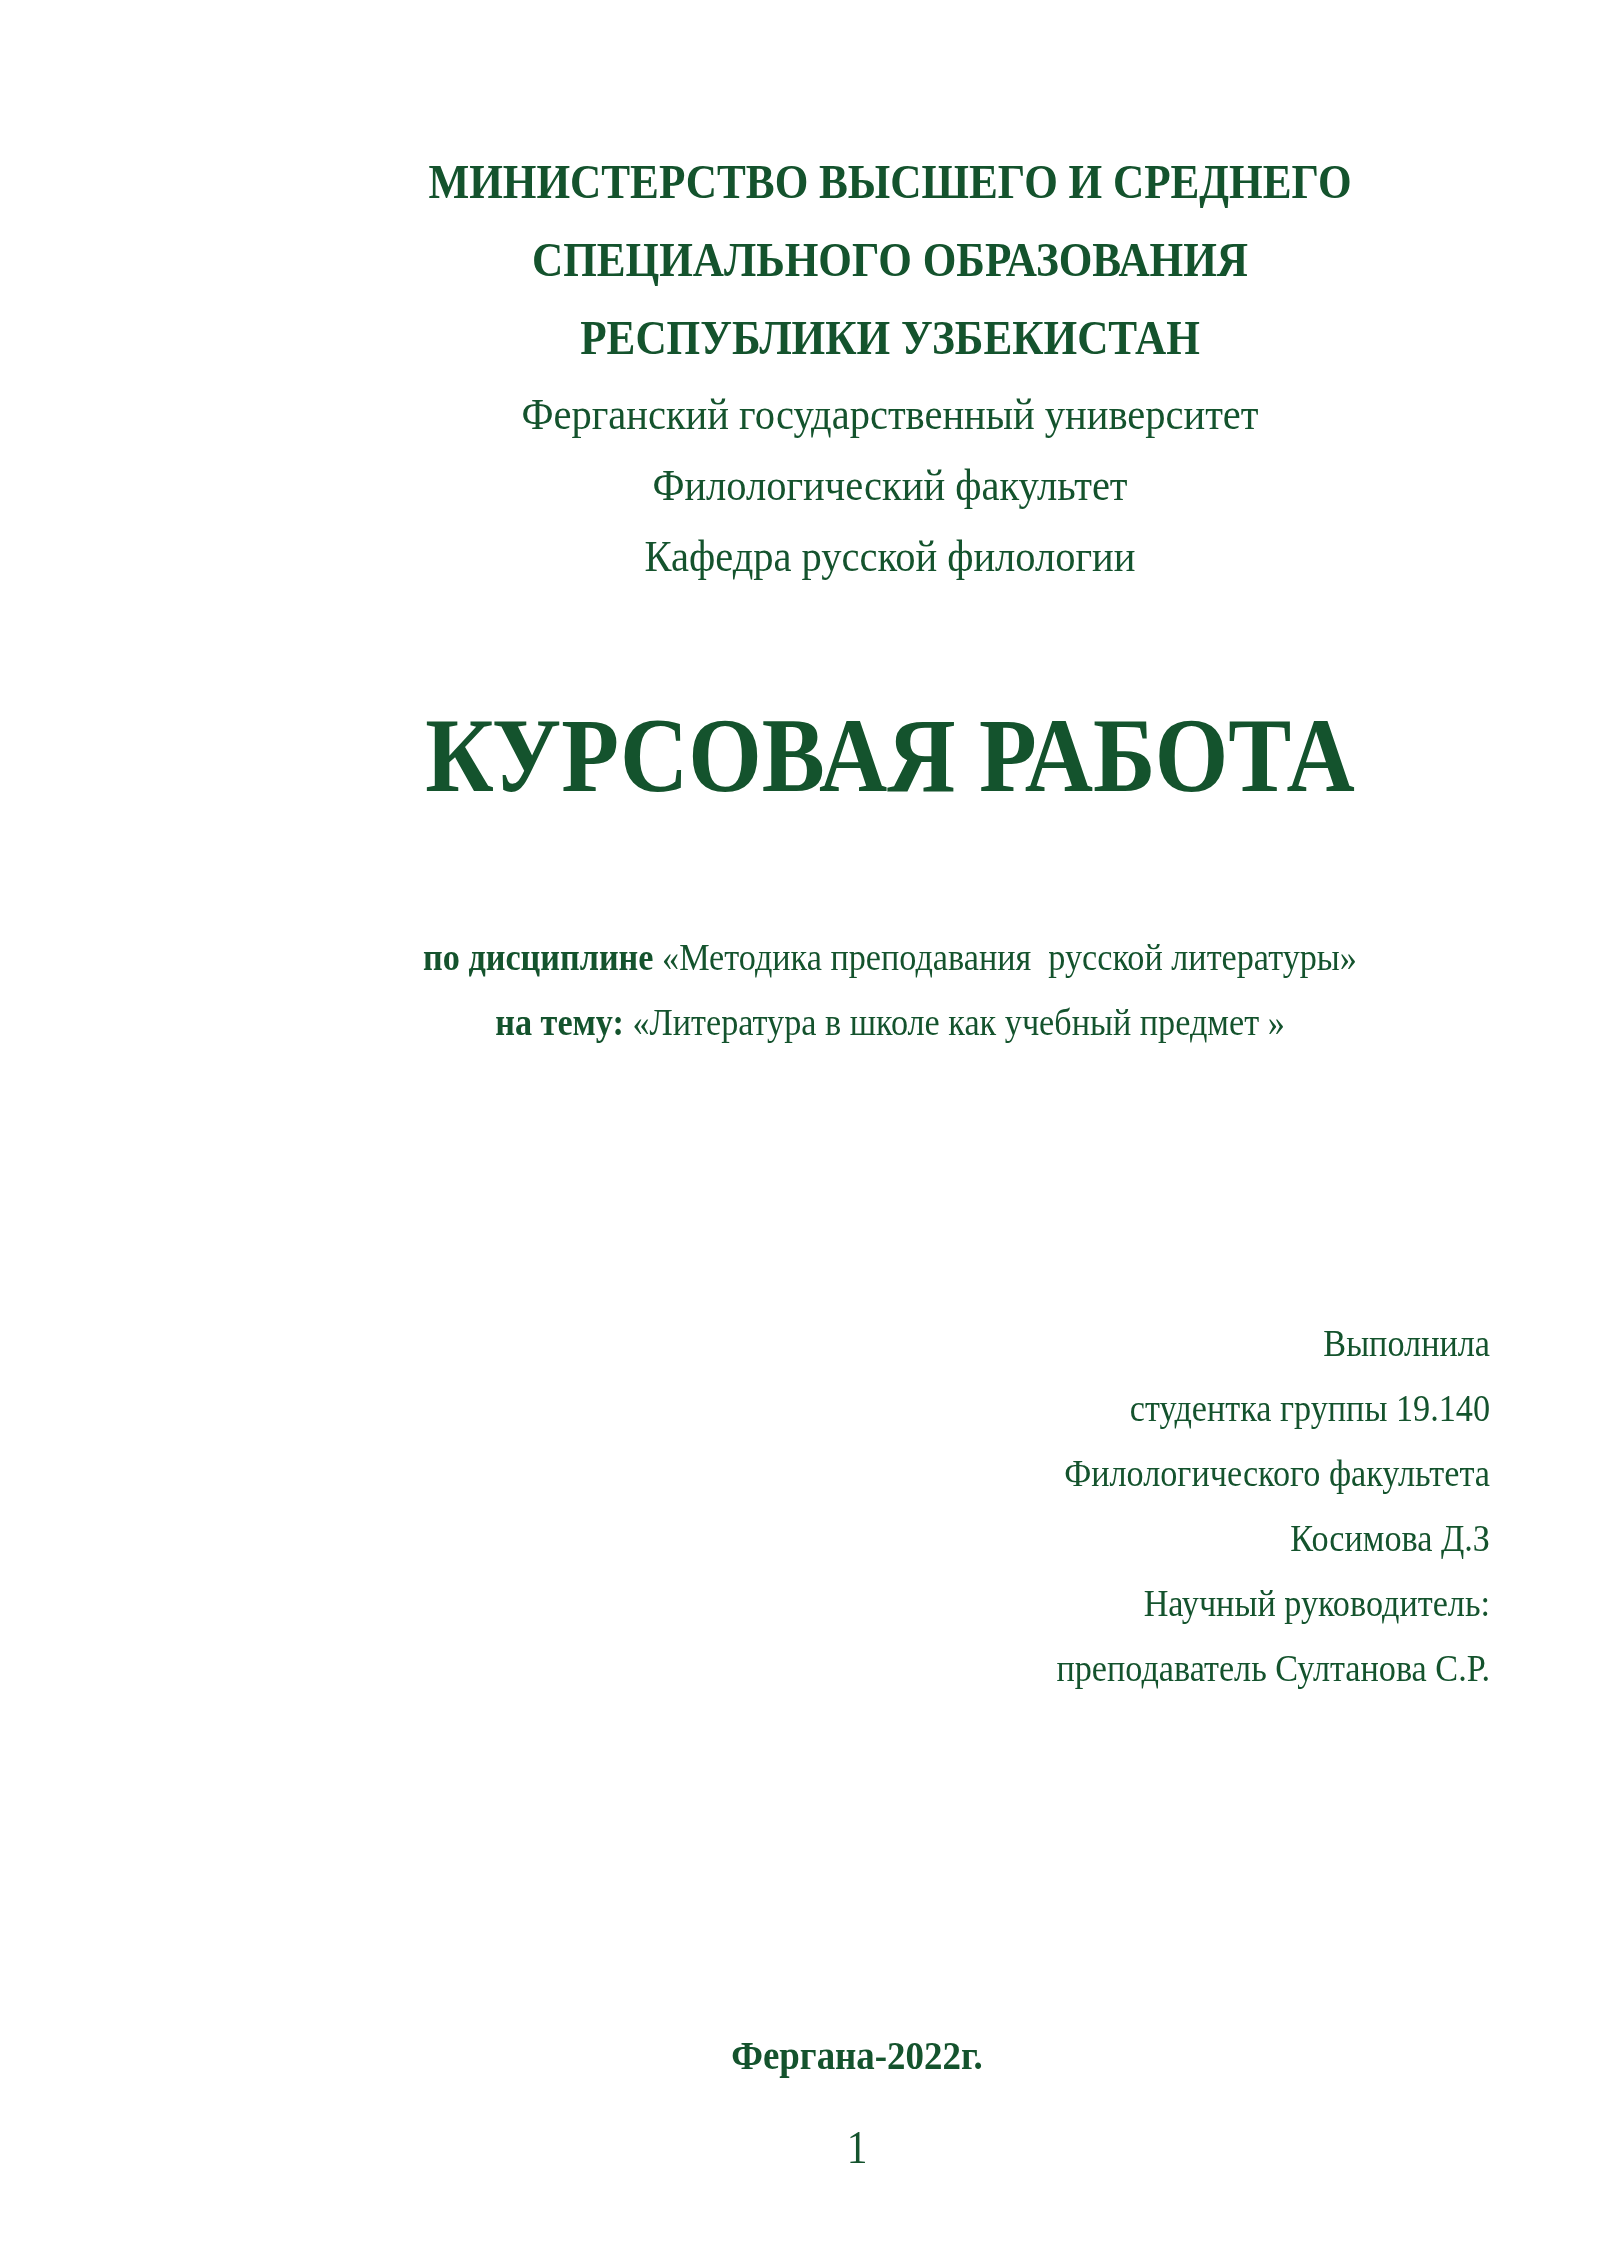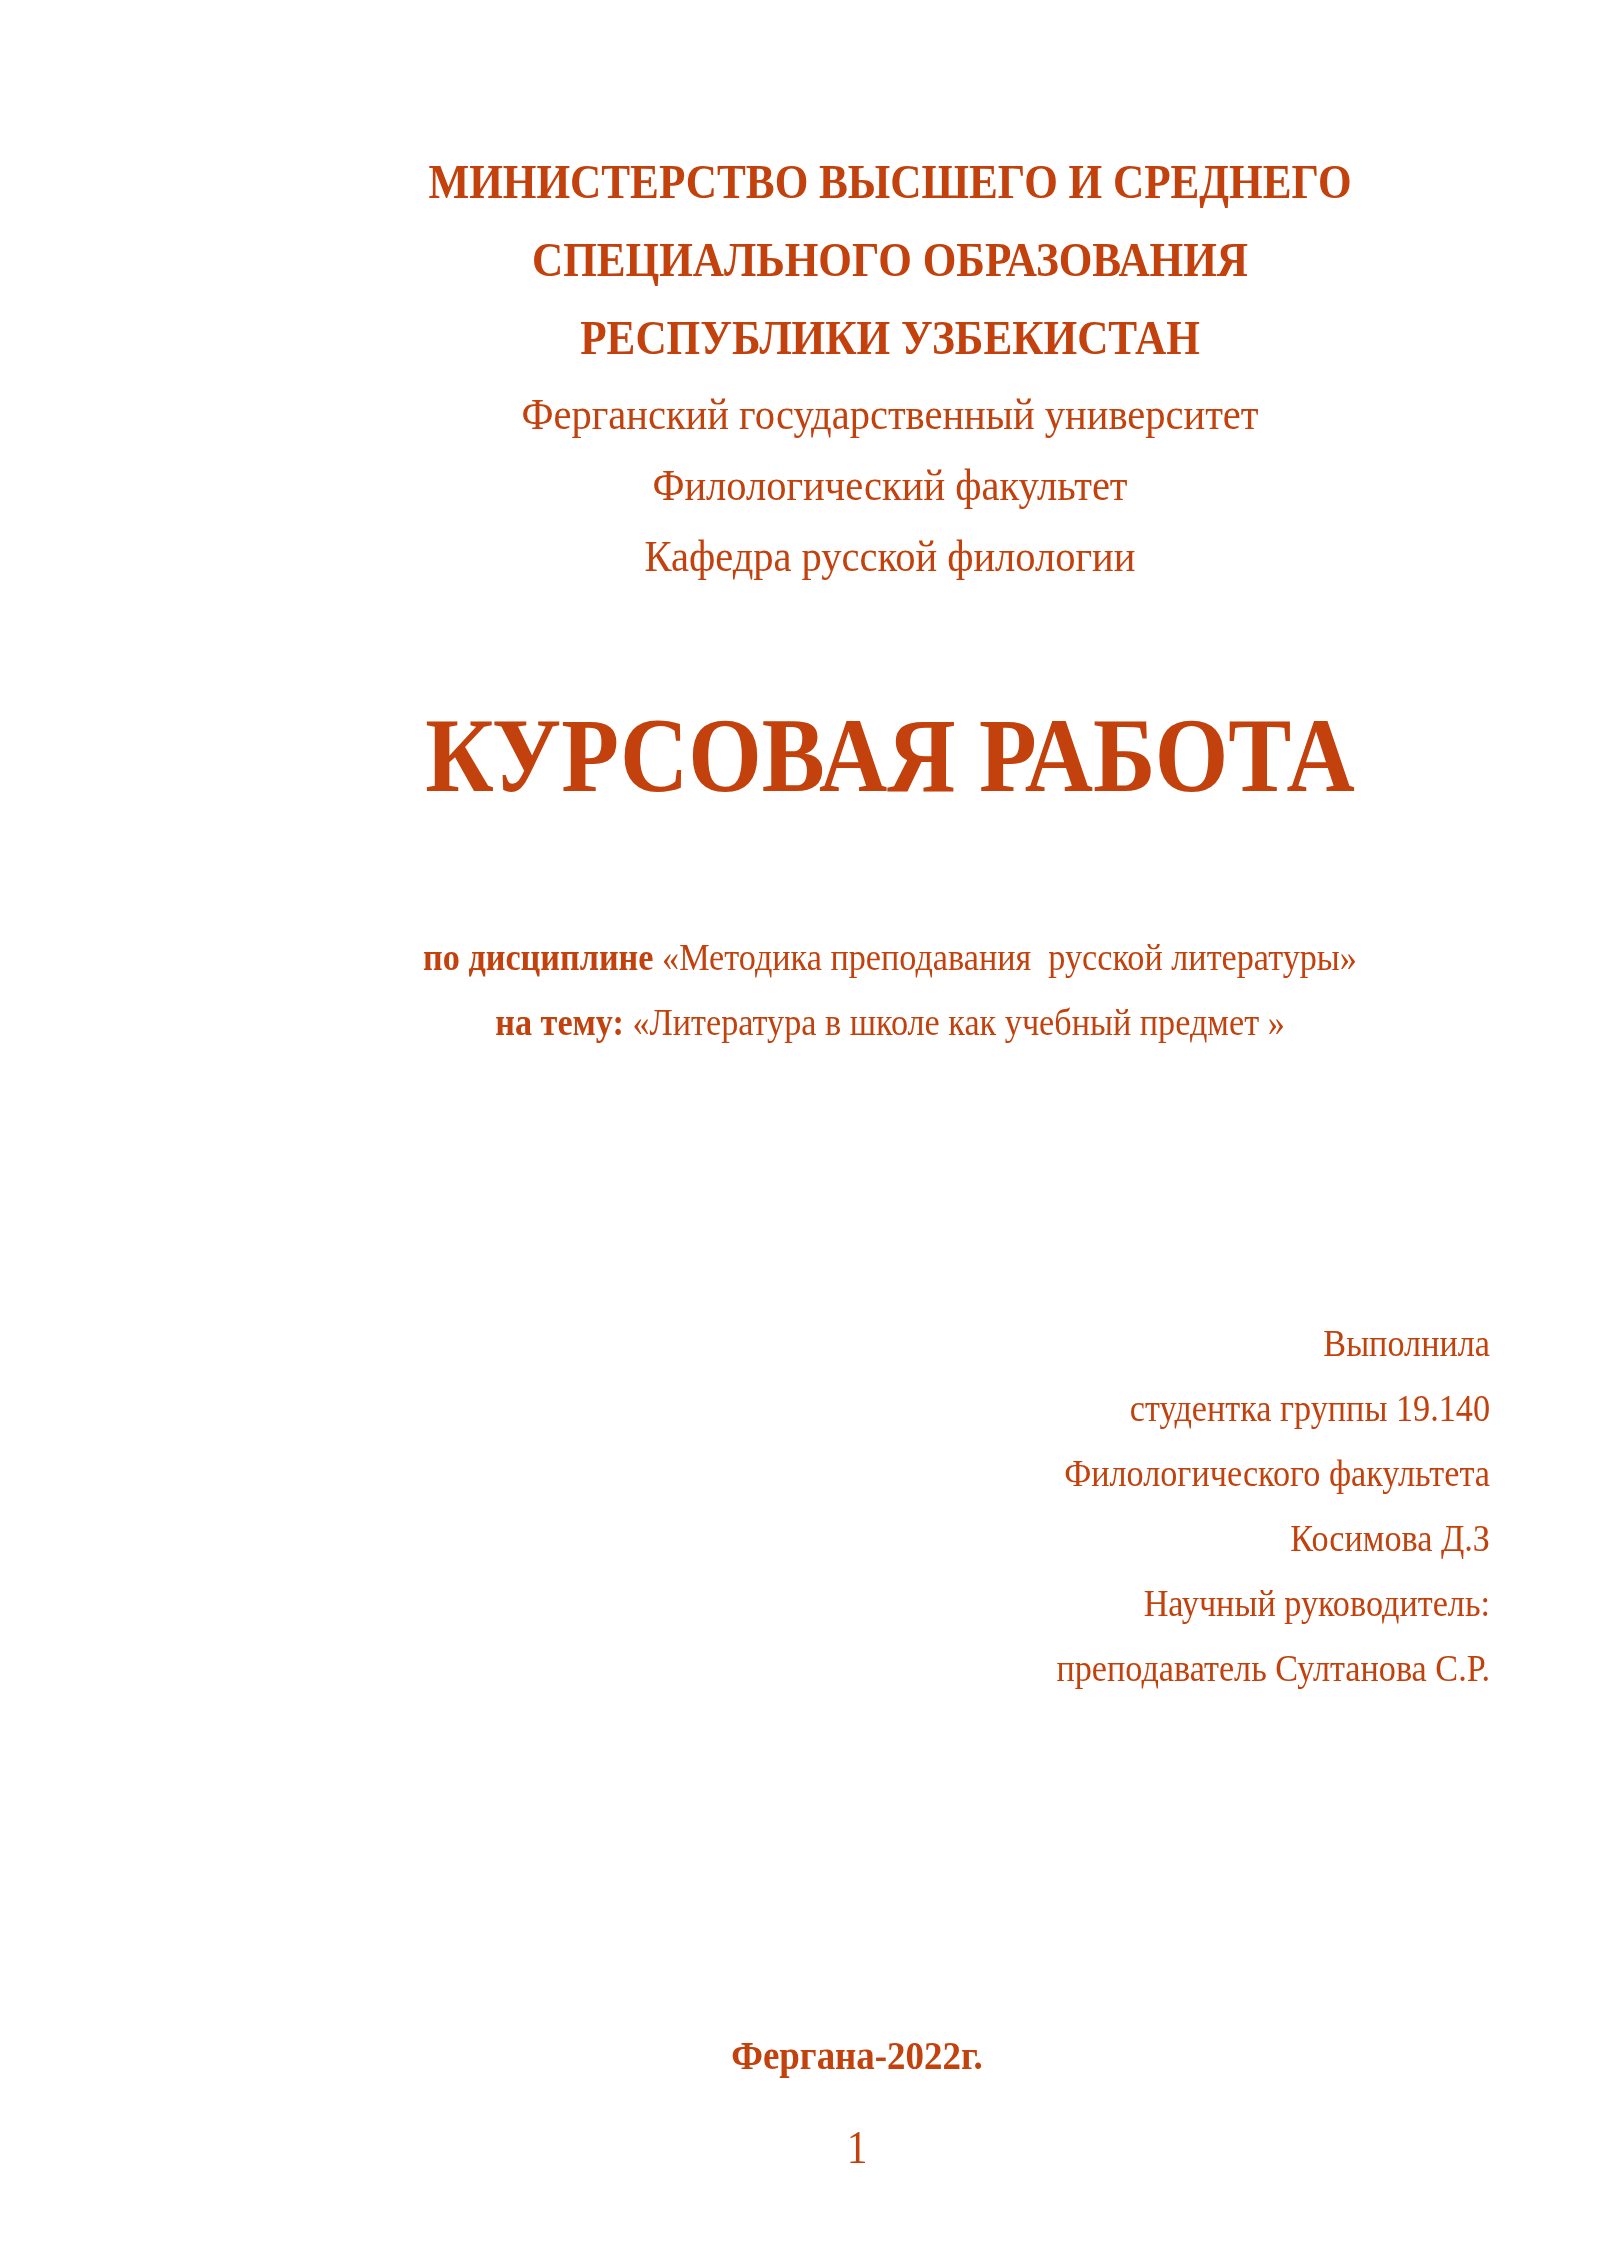--- a/index.html
+++ b/index.html
@@ -3,21 +3,21 @@
 <meta charset="utf-8">
 <style>
   * { margin: 0; padding: 0; box-sizing: border-box; }
   html, body { background: #ffffff; }
 
   .page {
     position: relative;
     width: 1600px;
     height: 2262px;
     background: #ffffff;
-    color: #c2410c;
+    color: #14532d;
     font-family: "Liberation Serif", "DejaVu Serif", serif;
     padding: 143px 110px 0 290px;
     overflow: hidden;
   }
 
   
   .condensed        { transform: scaleX(0.90); transform-origin: 50% 0; }
   .condensed-right  { transform: scaleX(0.90); transform-origin: 100% 0; }
 
   .ministry-block {

